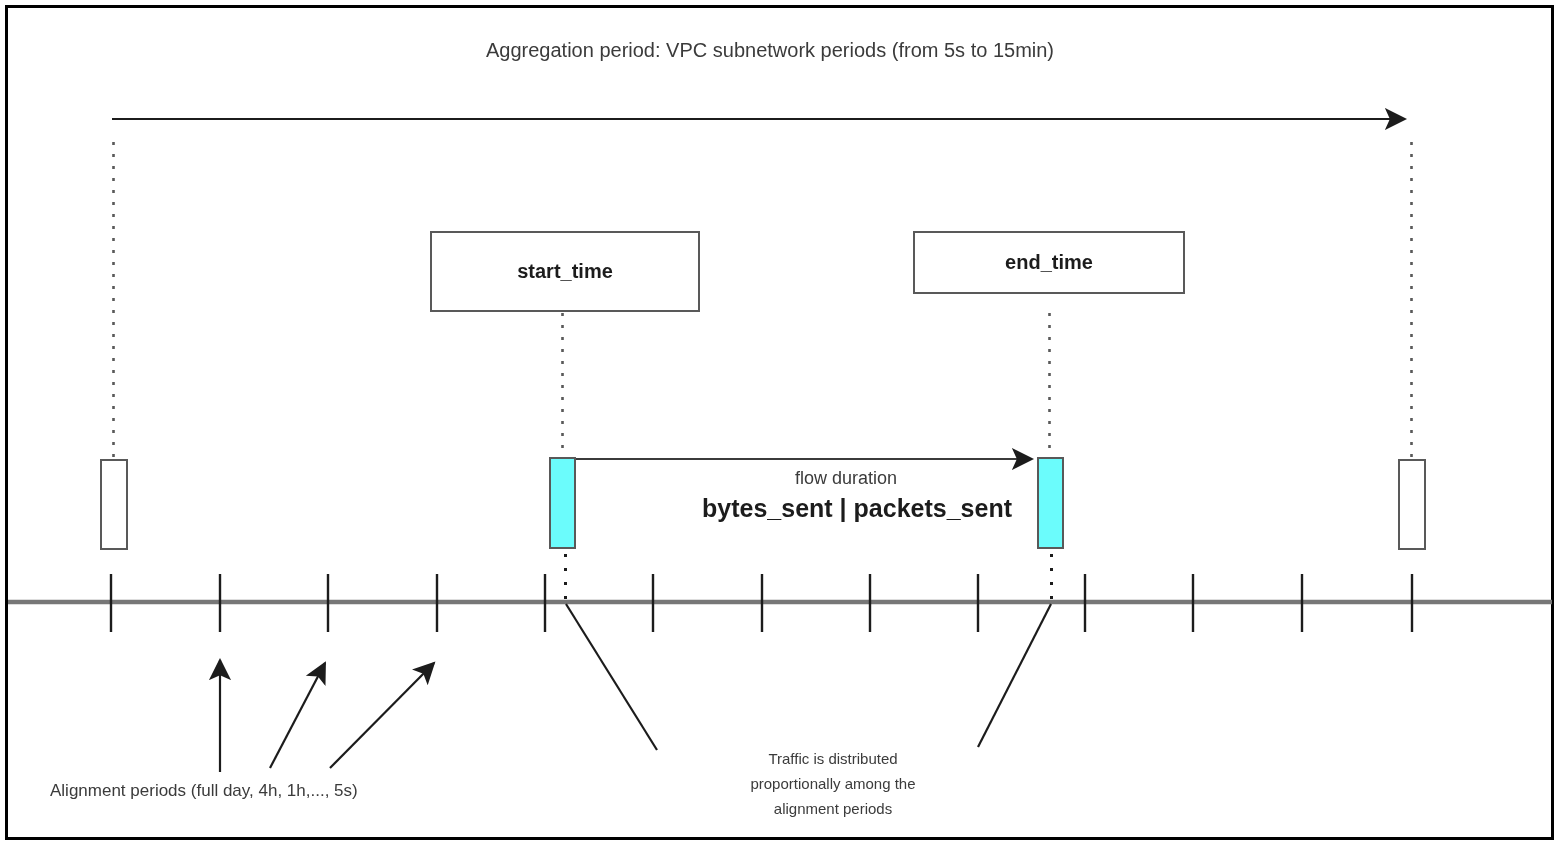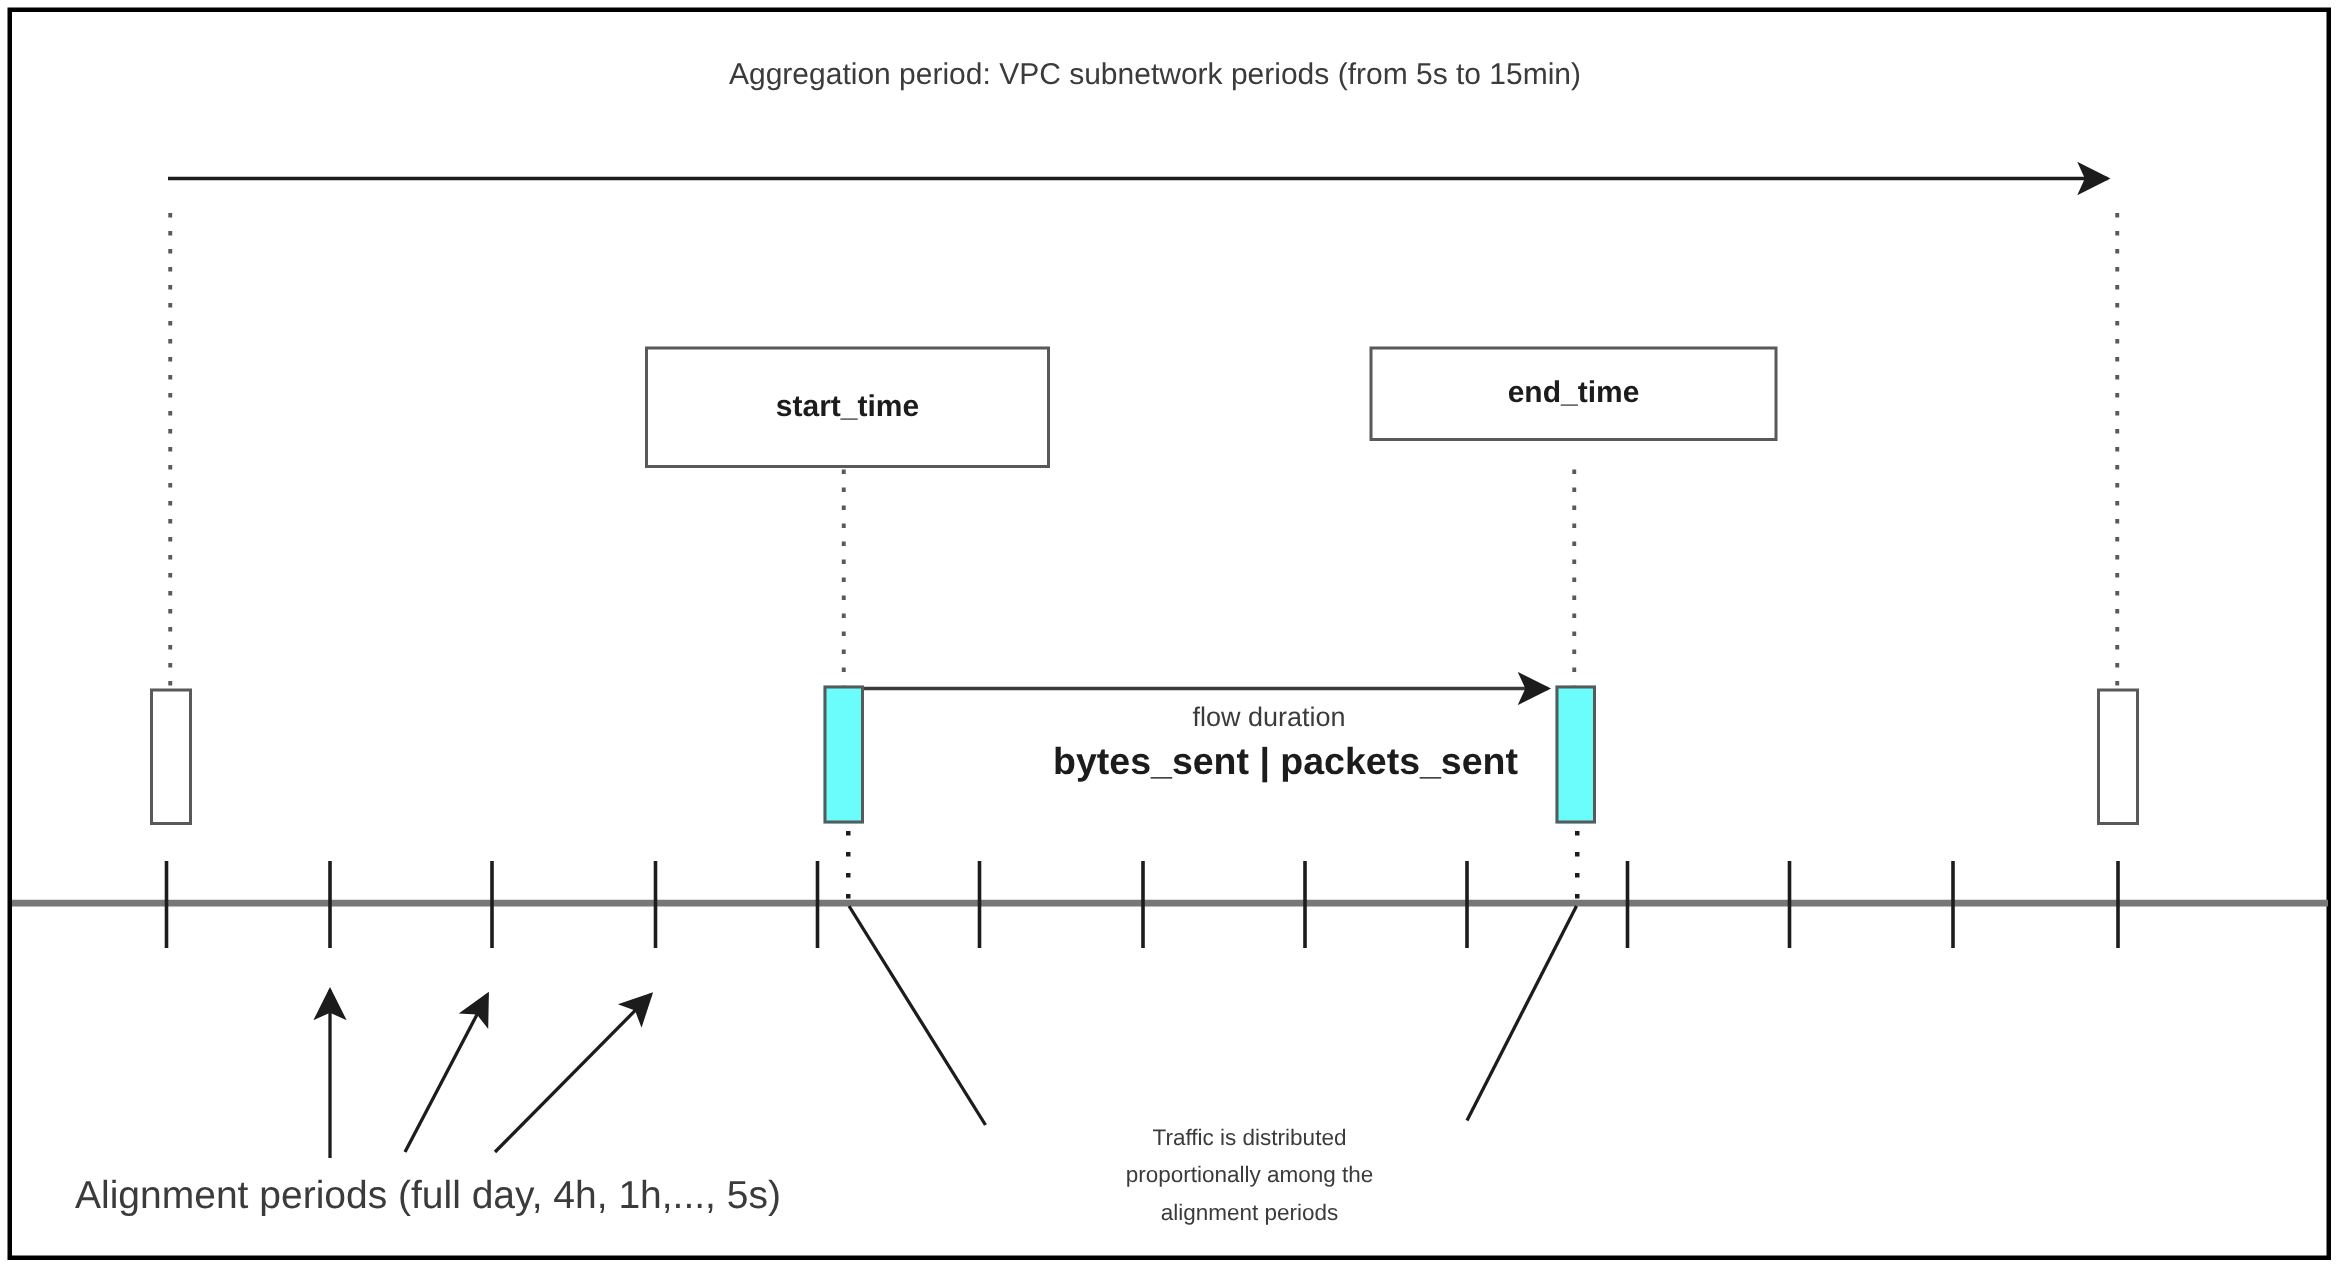--- a/index.html
+++ b/index.html
@@ -59,21 +59,21 @@
     color: #3b3b3b;
     text-align: center;
   }
   .lbl-bytes {
     font-size: 25px;
     font-weight: bold;
     color: #1c1c1c;
     text-align: right;
   }
   .lbl-align {
-    font-size: 26px;
+    font-size: 17px;
     color: #3b3b3b;
     text-align: left;
   }
   .lbl-traffic {
     font-size: 15px;
     color: #3b3b3b;
     text-align: center;
   }
   .node-box {
     position: absolute;

